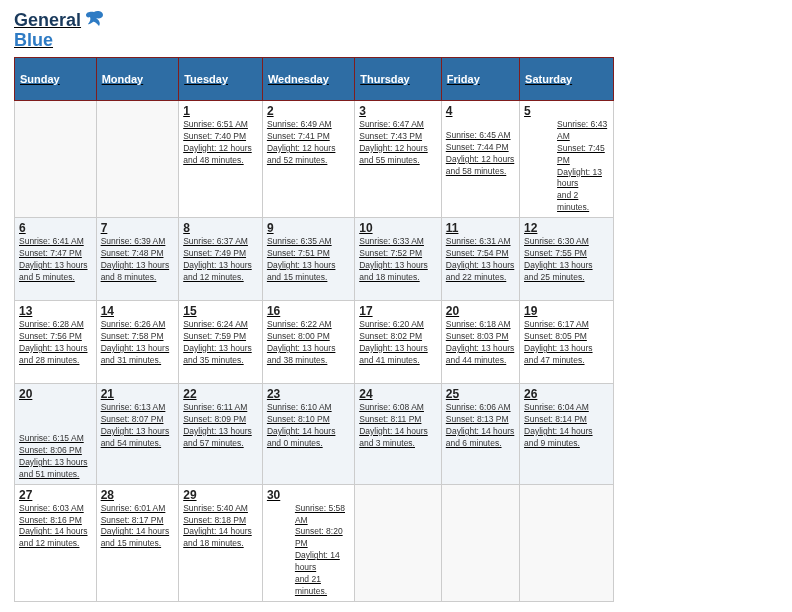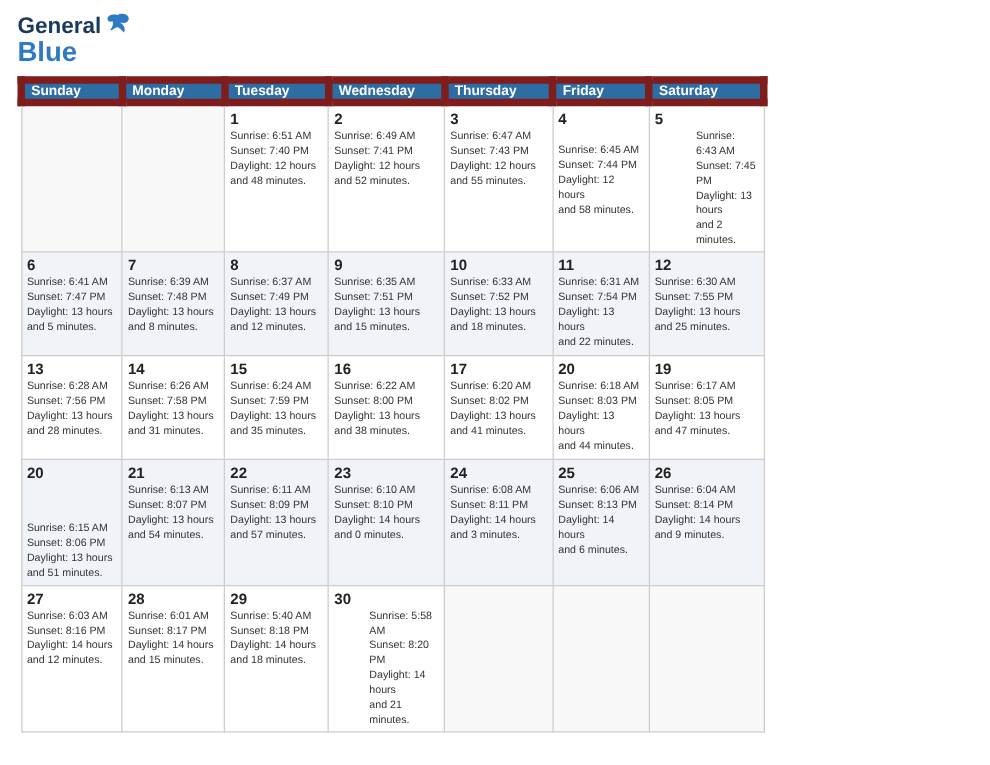--- a/index.html
+++ b/index.html
@@ -7,20 +7,21 @@
       width: 792px;
       height: 612px;
       font-family: Arial, sans-serif;
       background: #fff;
       overflow: hidden;
     }
     .page {
       width: 628px;
       height: 612px;
       padding: 10px 14px;
+      text-decoration: underline;
     }
     .header {
       display: flex;
       justify-content: space-between;
       align-items: flex-start;
       margin-bottom: 8px;
     }
     .logo {
       display: flex;
       align-items: center;
@@ -40,23 +41,23 @@
     .calendar {
       width: 100%;
       border-collapse: collapse;
       border: 1px solid #ccc;
     }
     .calendar th {
       background: #2e6da4;
       color: #fff;
       font-size: 11px;
       font-weight: bold;
-      padding: 0 5px;
+      padding: 15px 5px;
       text-align: left;
-      border: 6px solid #7f1d1d;
+      border: 1px solid #7f1d1d;
     }
     .calendar td {
       vertical-align: top;
       border: 1px solid #ccc;
       padding: 3px 4px;
       width: 113px;
       min-height: 68px;
       height: 83px;
       background: #fff;
     }
@@ -84,21 +85,21 @@
 <div class="page">
   <div class="header">
     <div class="logo">
       <div>
         <div style="display:flex;align-items:center;">
           <span style="font-size:18px;font-weight:bold;color:#1a3a5c;">General</span>
           <svg width="22" height="22" viewBox="0 0 22 22" style="margin-left:2px;margin-top:-4px;">
             <path d="M11 4 C14 2, 20 3, 20 7 C20 10, 16 11, 13 10 C16 12, 18 15, 16 18 C14 16, 12 13, 10 14 C8 15, 6 17, 5 16 C7 14, 8 11, 7 9 C5 10, 3 9, 3 7 C3 4, 8 3, 11 4Z" fill="#2e7bc4"></path>
           </svg>
         </div>
-        <div style="font-size:22px;font-weight:bold;color:#2e7bc4;line-height:1;">Blue</div>
+        <div style="font-size:18px;font-weight:bold;color:#2e7bc4;line-height:1;">Blue</div>
       </div>
     </div>
     <div class="title-block">
       <div class="month-title"></div>
       <div class="location-title"></div>
     </div>
   </div>
 
   <table class="calendar">
     <thead>

